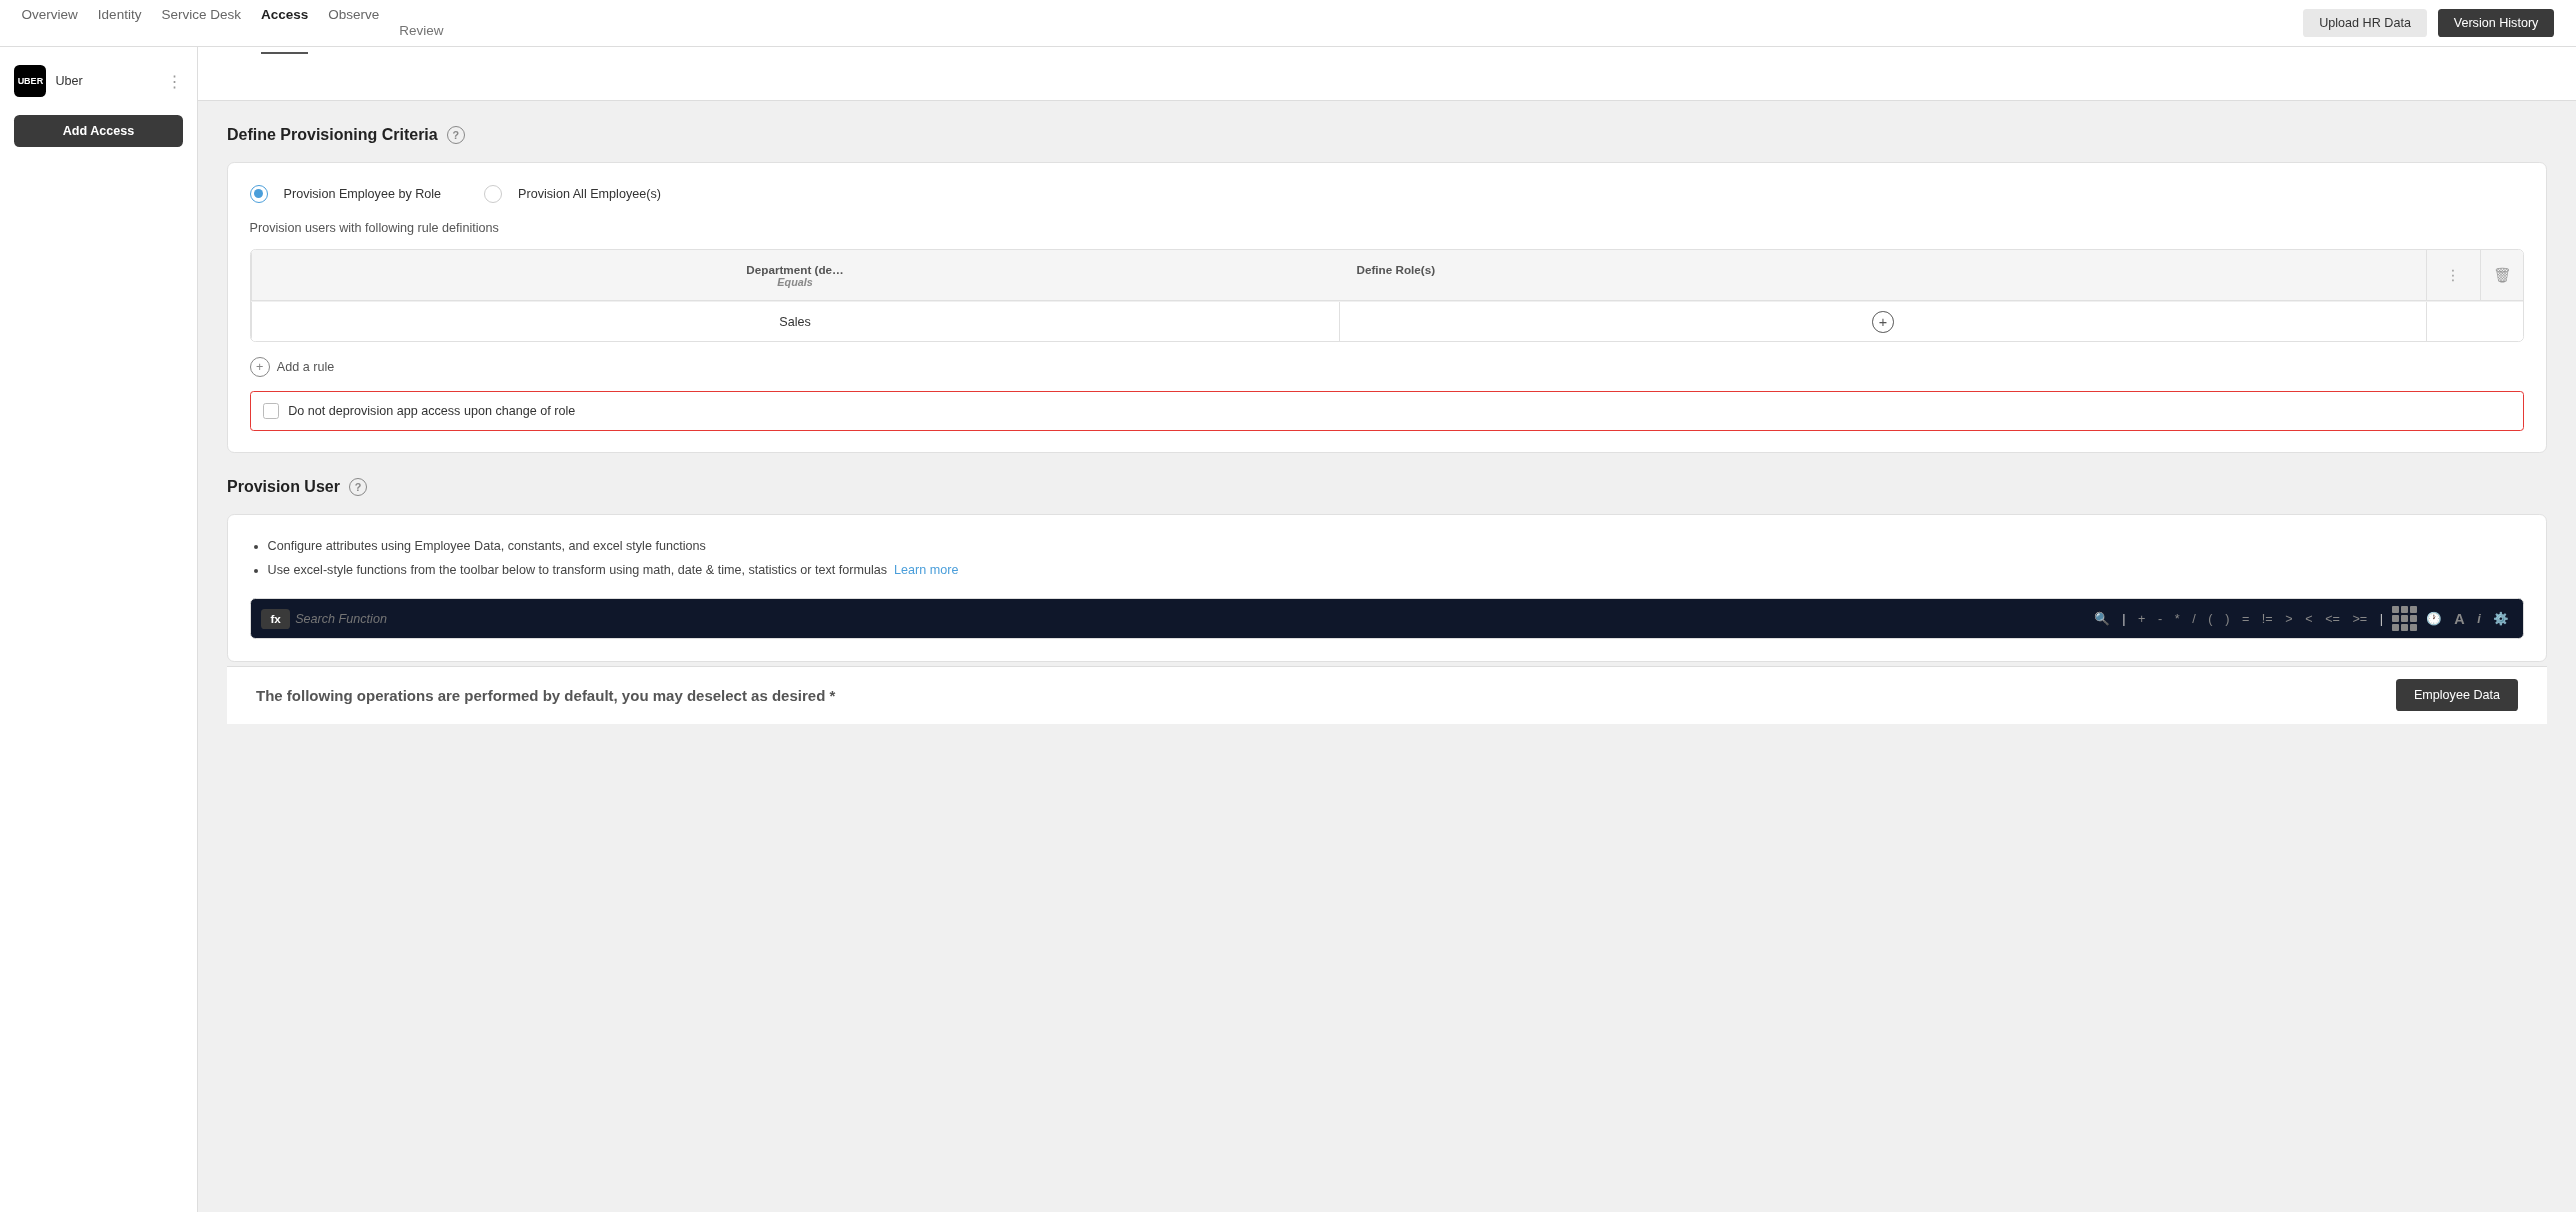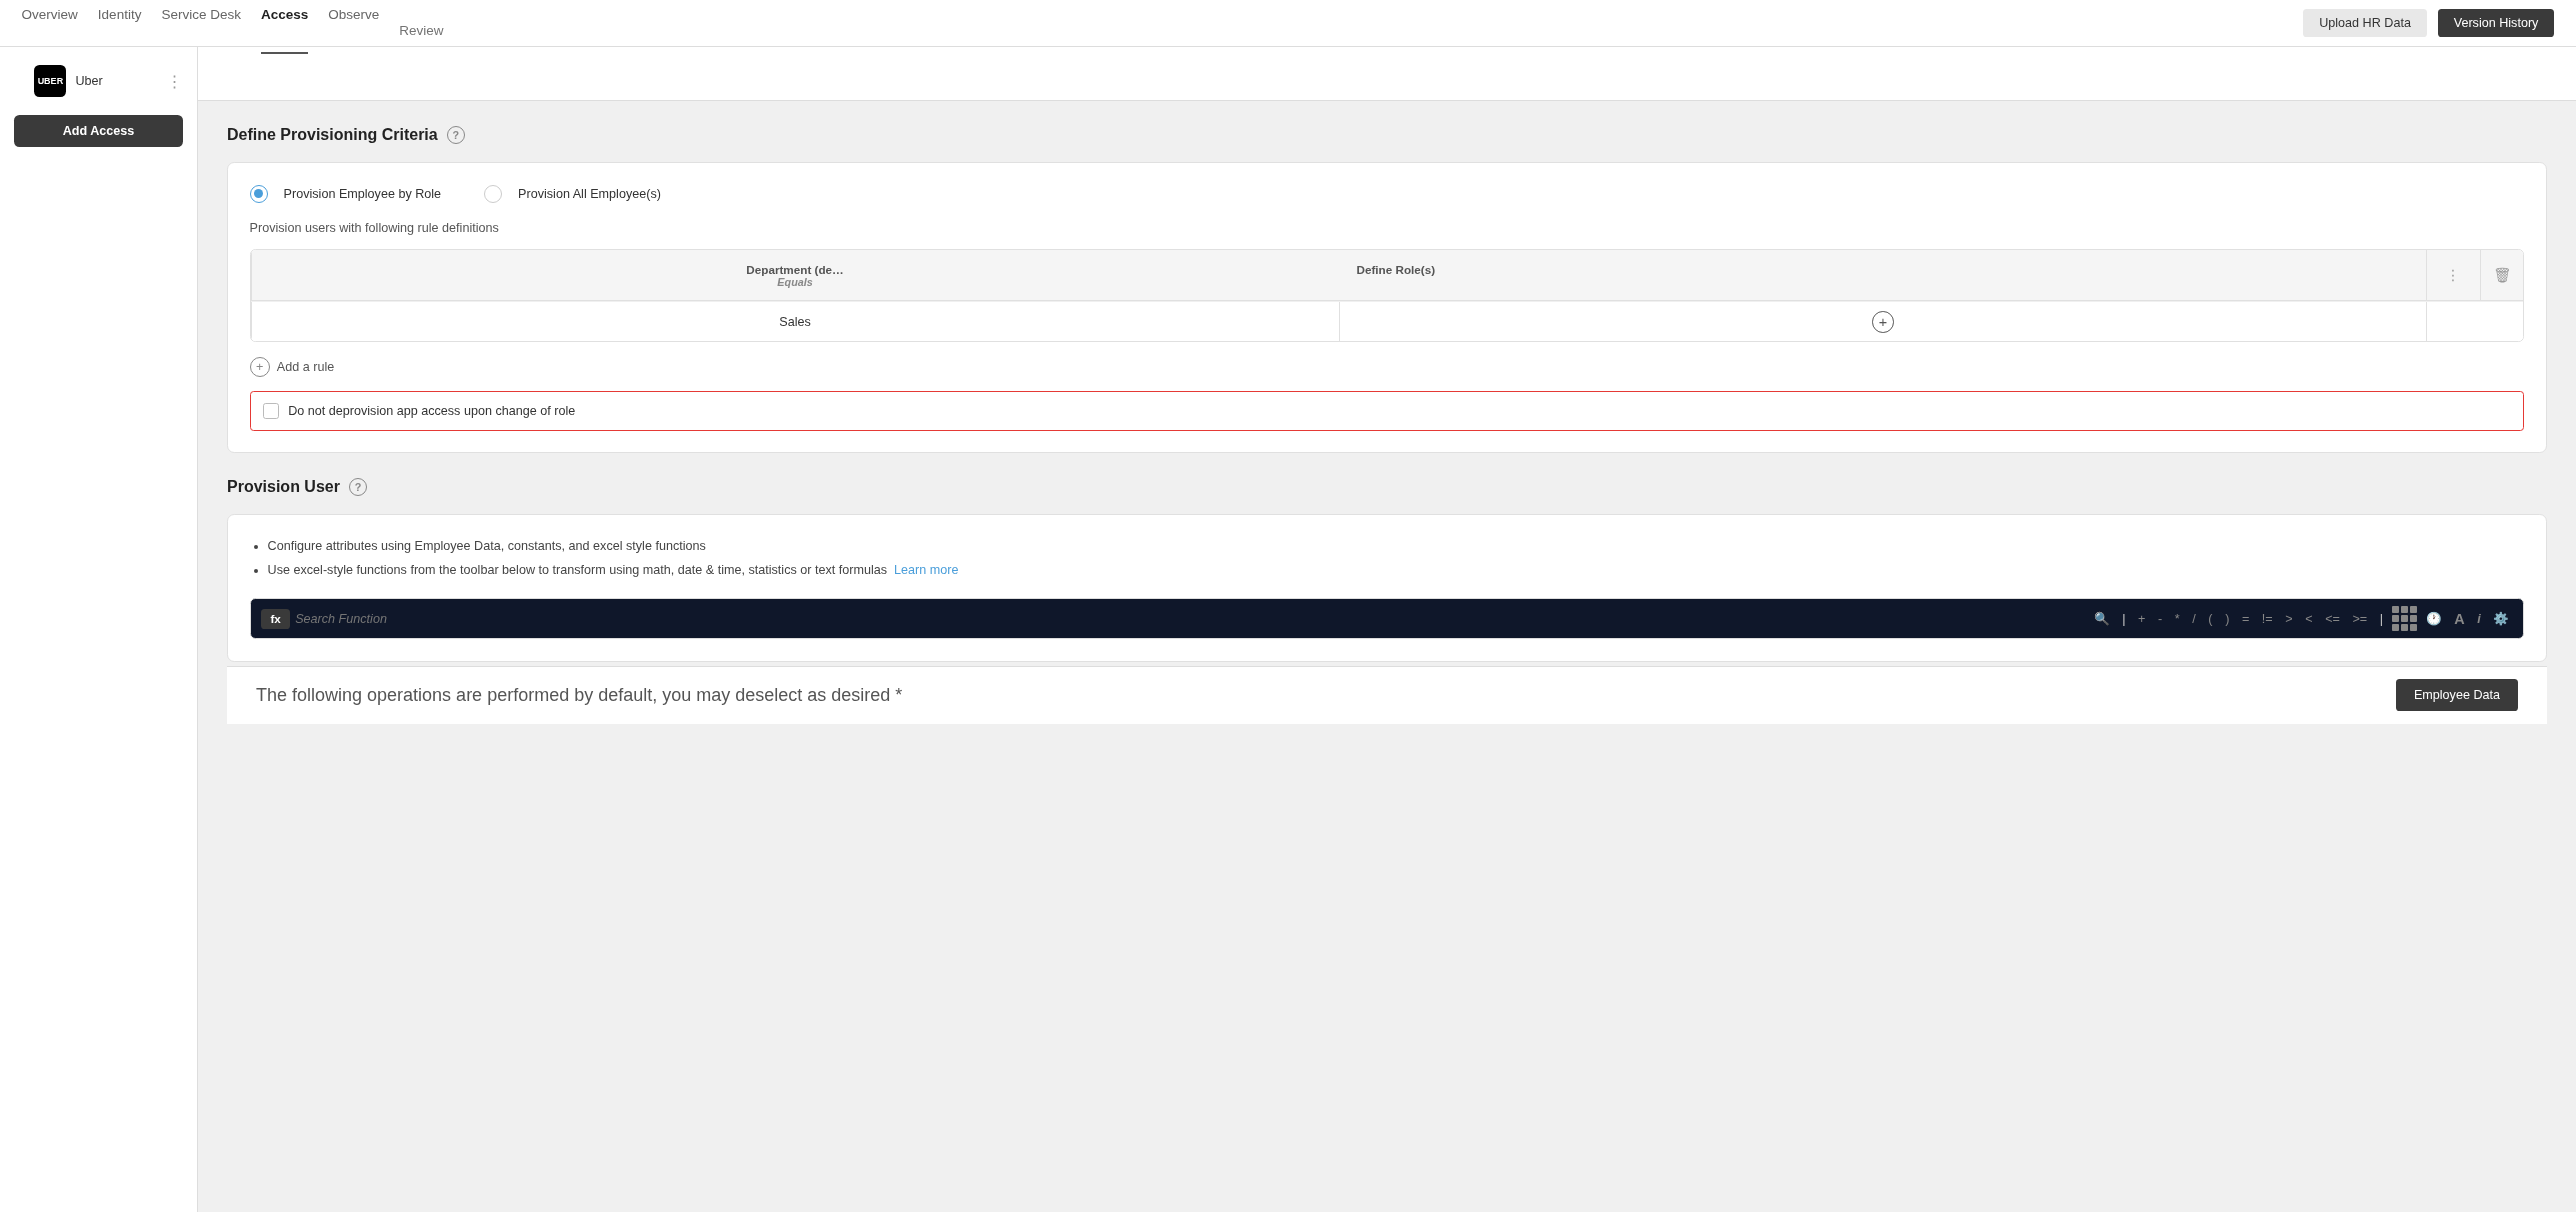--- a/index.html
+++ b/index.html
@@ -29,21 +29,21 @@
     }
 
     
     .layout { display: flex; min-height: calc(100vh - 47px); }
 
     
     .sidebar {
       width: 198px; background: #fff; border-right: 0.9px solid #ddd;
       padding: 18px 14.4px; flex-shrink: 0;
     }
-    .sidebar-company { display: flex; align-items: center; gap: 9px; margin-bottom: 18px; position: relative; margin-left: 20px; }
+    .sidebar-company { display: flex; align-items: center; gap: 9px; margin-bottom: 18px; position: relative; }
     .company-logo {
       width: 32px; height: 32px; background: #000; border-radius: 5.4px;
       display: flex; align-items: center; justify-content: center;
       color: #fff; font-size: 9px; font-weight: bold;
     }
     .company-name { font-size: 12.6px; font-weight: 500; }
     .company-more { margin-left: auto; color: #999; cursor: pointer; font-size: 16px; }
     .btn-add-access {
       width: 100%; background: #3a3a3a; color: #fff; border: none;
       padding: 9px 0; border-radius: 5.4px; font-size: 12.6px; font-weight: 600;
@@ -168,21 +168,21 @@
       width: 25px; height: 25px; display: grid; grid-template-columns: 1fr 1fr 1fr;
       gap: 1.8px; cursor: pointer;
     }
     .formula-grid-icon span { background: #888; border-radius: 0.9px; }
 
     
     .bottom-bar {
       display: flex; align-items: center; justify-content: space-between;
       padding: 12.6px 29px; background: #fff; border-top: 0.9px solid #ddd; margin-top: 3.6px;
     }
-    .bottom-text { font-size: 18px; color: #555; }
+    .bottom-text { font-size: 15px; color: #555; font-weight: bold; }
     .btn-employee-data {
       background: #3a3a3a; color: #fff; border: none; padding: 9px 18px;
       border-radius: 3.6px; font-size: 12.6px; cursor: pointer;
     }
   </style>
 </head>
 <body>
 
 <nav class="top-nav">
   <div class="nav-items">

